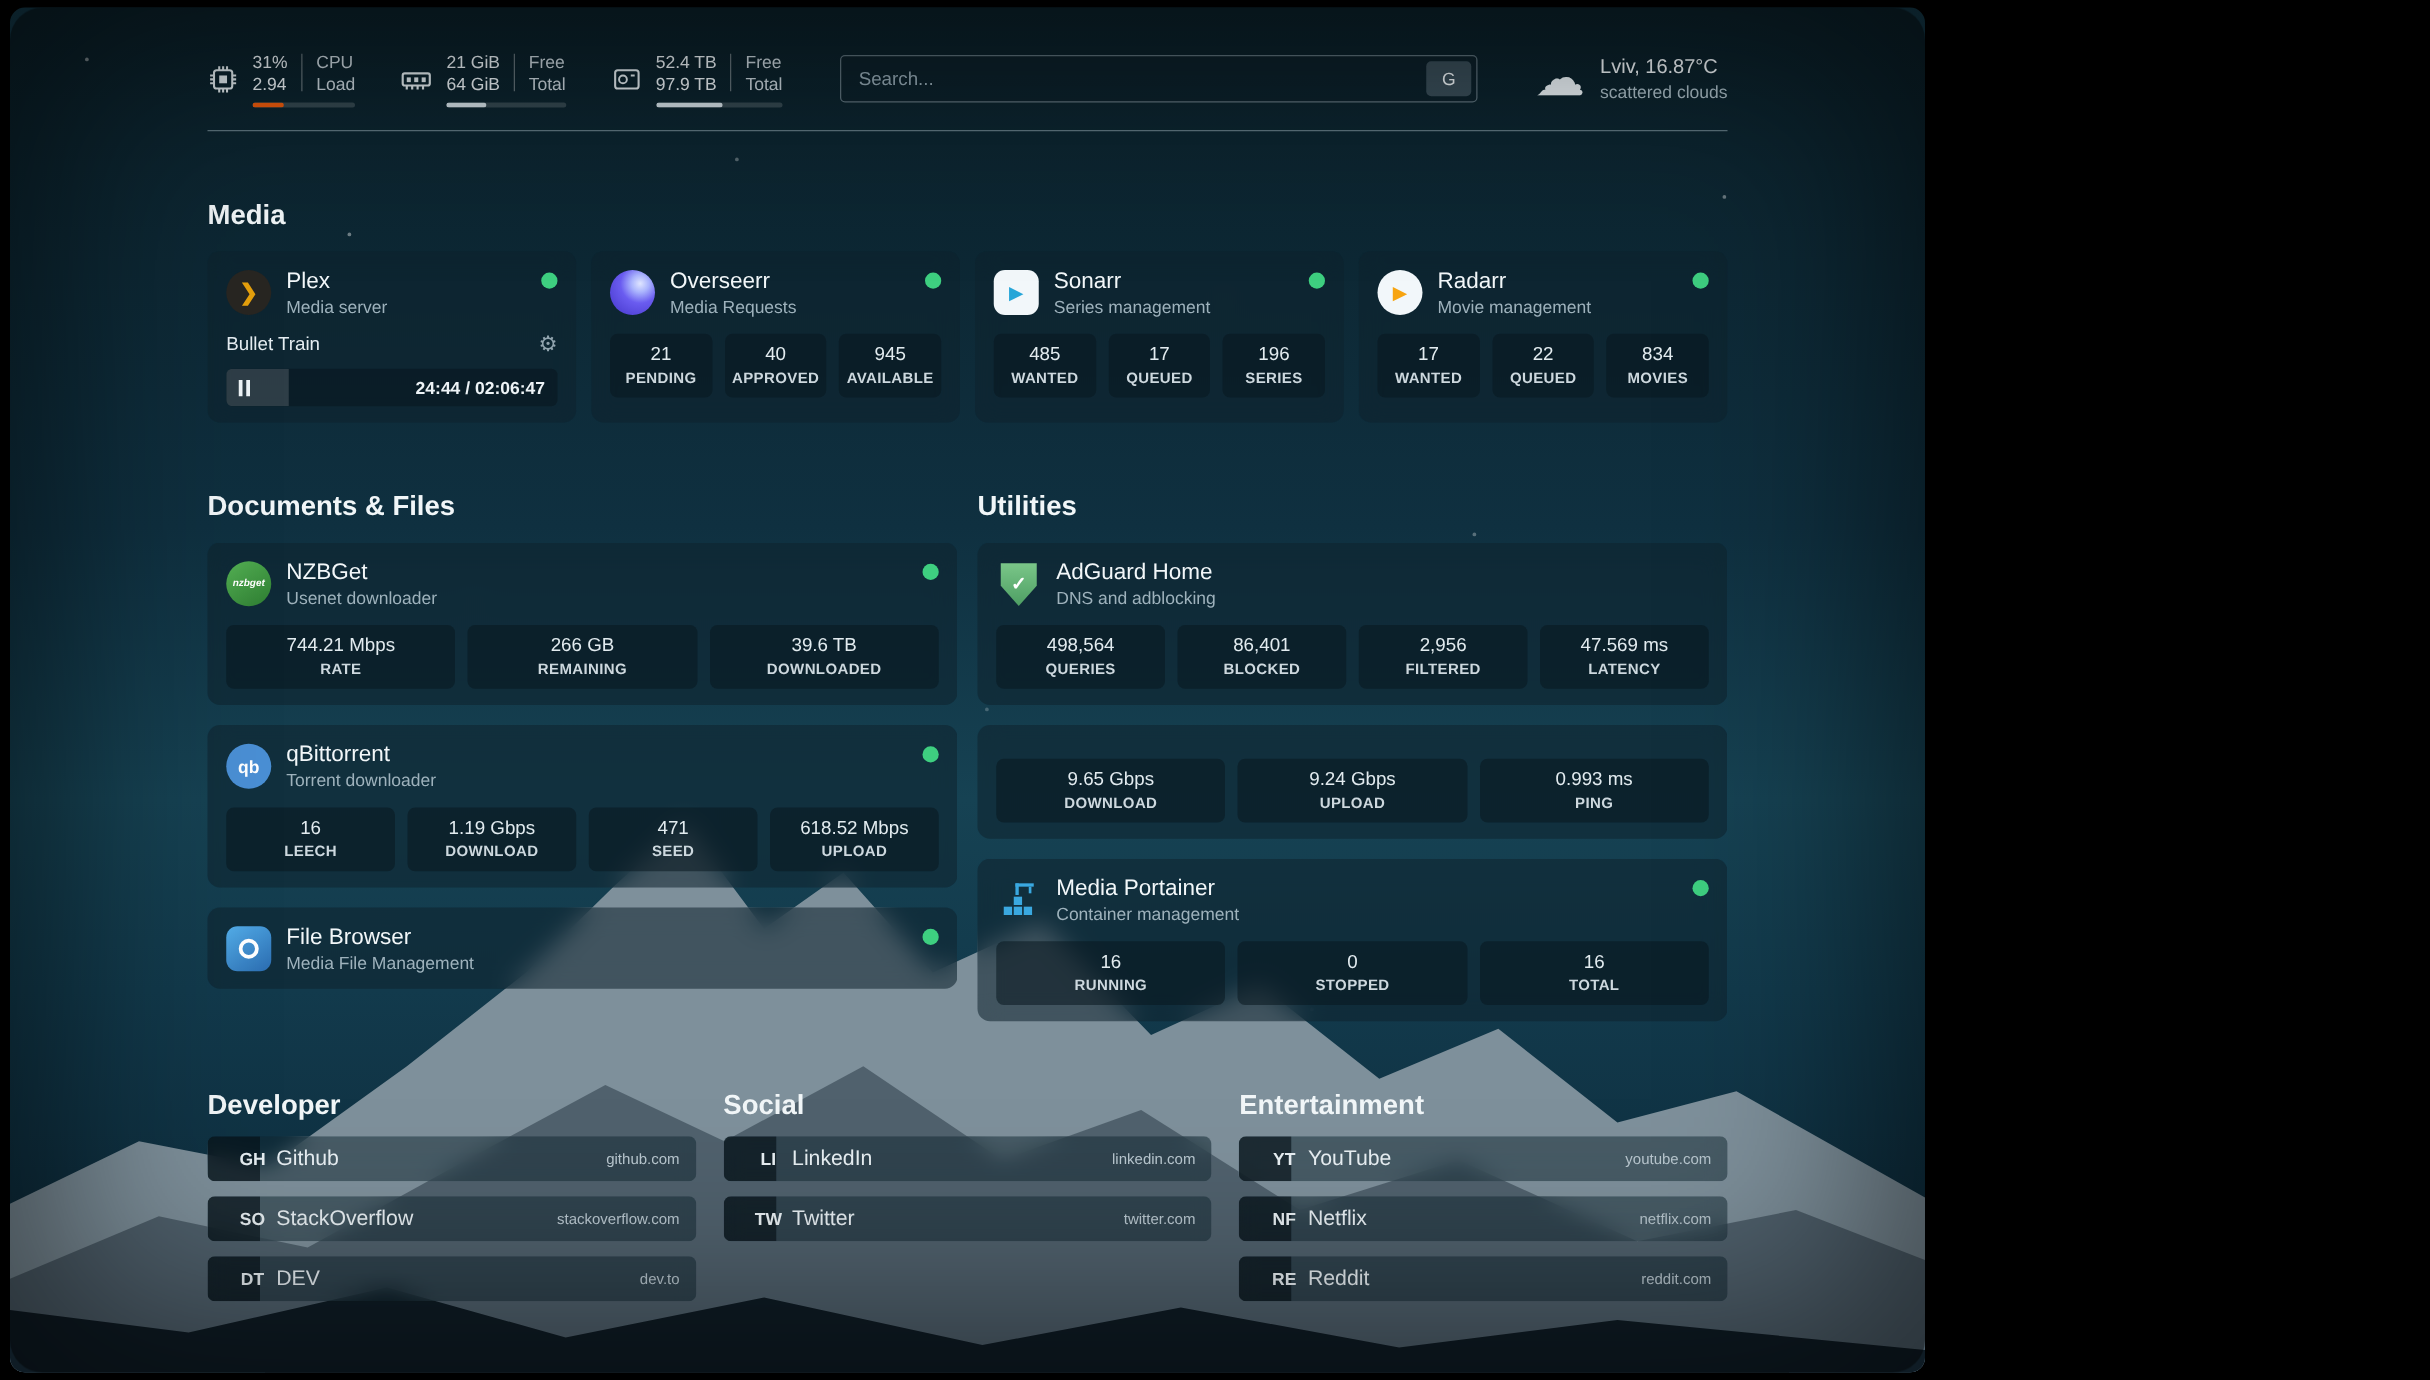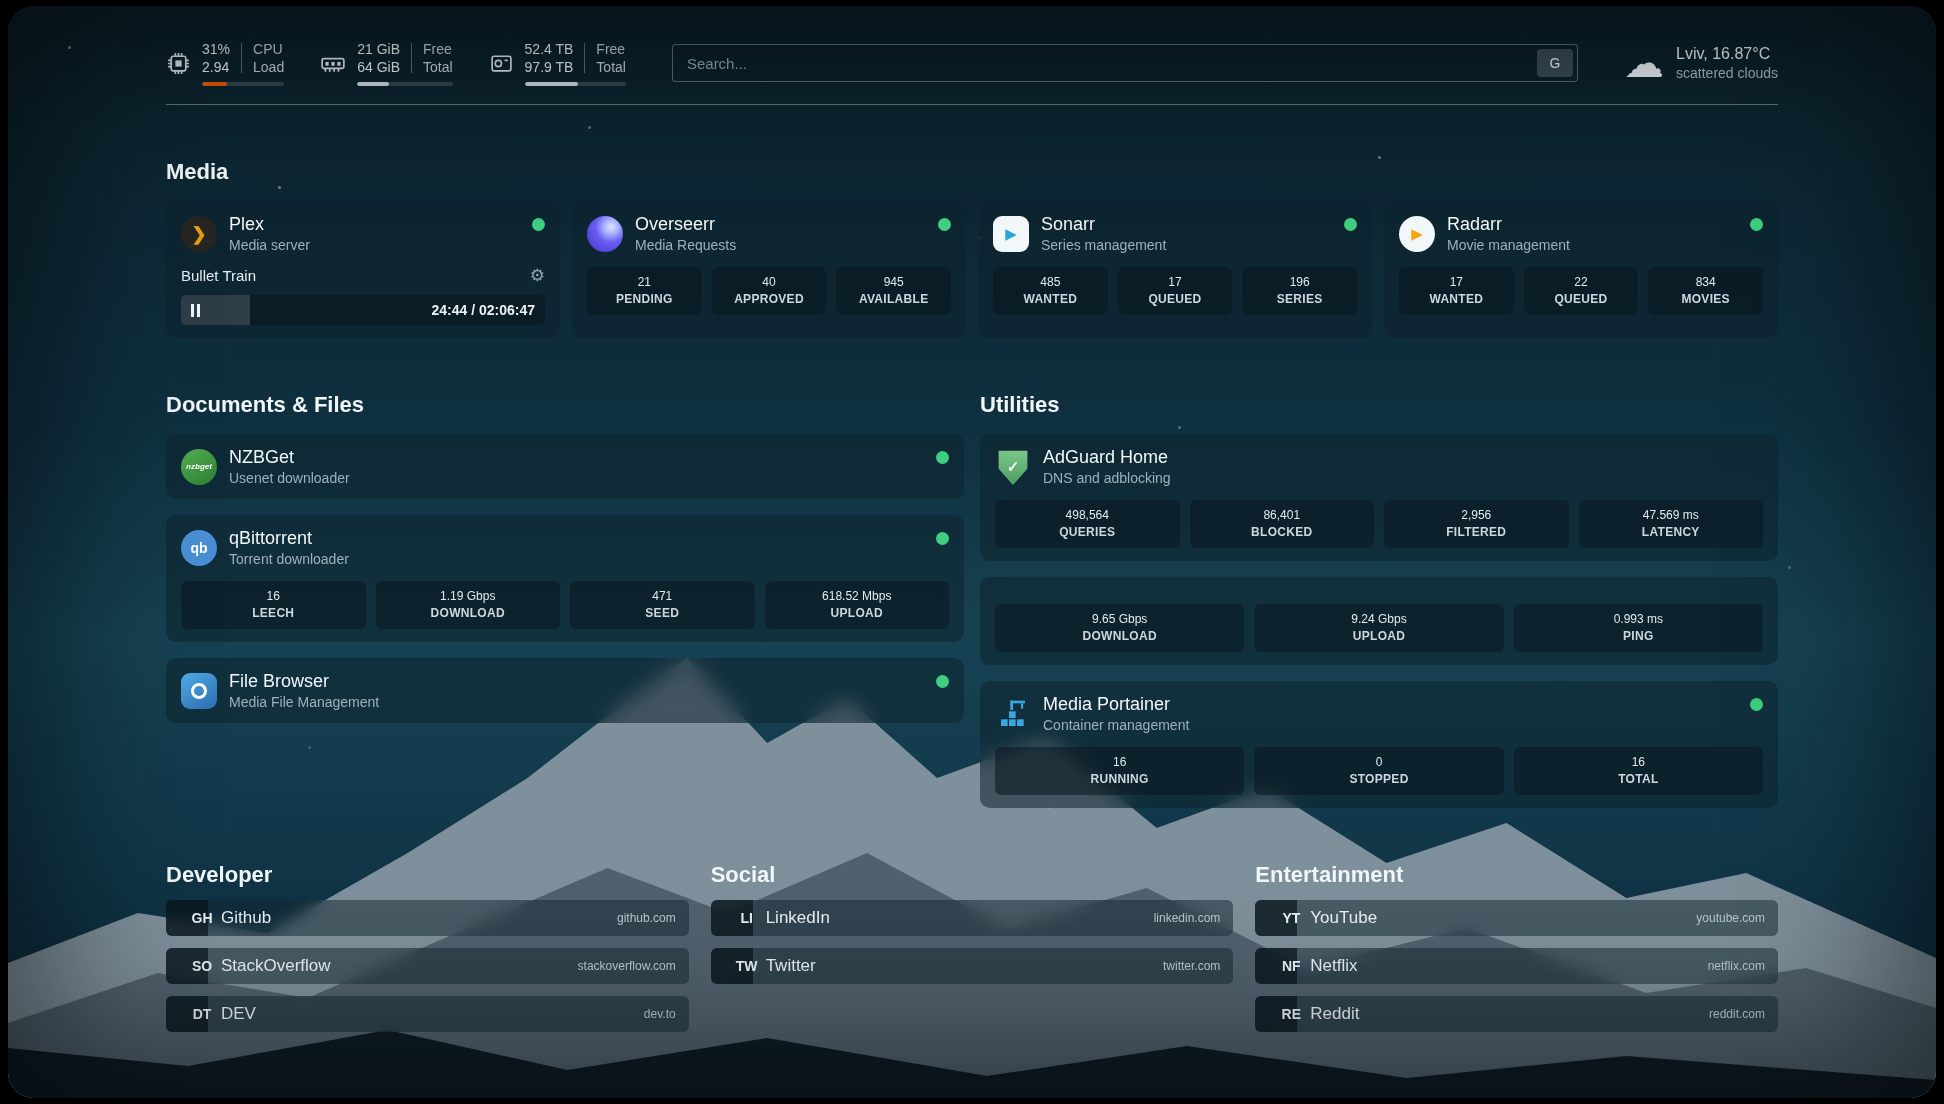--- a/index.html
+++ b/index.html
@@ -1,17 +1,17 @@
 <!DOCTYPE html>
 <html><head>
 <meta charset="utf-8">
 <style>
   * { margin:0; padding:0; box-sizing:border-box; }
   html,body { width:1944px; height:1104px; background:#000; font-family:"Liberation Sans", sans-serif; overflow:hidden; }
-  .screen { position:absolute; left:8px; top:6px; width:1928px; height:1092px; border-radius:26px; overflow:hidden;
+  .screen { position:absolute; left:8px; top:6px; width:1532px; height:1092px; border-radius:12px; overflow:hidden;
             background:linear-gradient(180deg,#0b2029 0%,#0f3040 38%,#164253 58%,#123a4c 72%,#0c2737 100%); }
   .mountains { position:absolute; bottom:0; left:0; width:100%; height:470px; z-index:0; display:block; }
   .flakes { position:absolute; left:60px; top:40px; width:3px; height:3px; border-radius:50%; background:rgba(255,255,255,.45); z-index:1;
             box-shadow:210px 140px rgba(255,255,255,.40), 520px 80px rgba(255,255,255,.30), 910px 190px rgba(255,255,255,.28),
                        1310px 110px rgba(255,255,255,.38), 1610px 250px rgba(255,255,255,.32), 310px 430px rgba(255,255,255,.26),
                        1110px 380px rgba(255,255,255,.30), 1720px 520px rgba(255,255,255,.26), 720px 520px rgba(255,255,255,.22),
                        1490px 640px rgba(255,255,255,.24), 240px 700px rgba(255,255,255,.20), 980px 760px rgba(255,255,255,.18); }
   .vignette { position:absolute; inset:0; z-index:3; pointer-events:none; box-shadow:inset 0 0 150px 40px rgba(0,0,0,0.5); border-radius:26px; }
   .content { position:absolute; inset:0; z-index:2; padding:34px 158px 0; }
 
@@ -48,21 +48,21 @@
   
   .media-grid { display:grid; grid-template-columns:repeat(4,1fr); gap:12px; margin-top:16px; }
   .card { background:rgba(15,35,45,0.55); border-radius:10px; padding:13px 15px; backdrop-filter:blur(10px); cursor:pointer; }
   .card-head { display:flex; align-items:center; gap:12px; }
   .app-icon { width:36px; height:36px; flex:0 0 36px; display:flex; align-items:center; justify-content:center; }
   .app-name { font-size:18px; color:#f2f7f9; }
   .app-sub { font-size:14px; color:#9eb2bc; margin-top:2px; }
   .dot { width:13px; height:13px; border-radius:50%; background:#3ecf80; margin-left:auto; align-self:flex-start; margin-top:4px; }
   .stats-row { display:flex; gap:10px; margin-top:14px; }
   .stat { flex:1; background:rgba(9,23,31,0.55); border-radius:6px; text-align:center; padding:8px 4px 9px; }
-  .stat-value { font-size:12px; color:#e2ebef; }
+  .stat-value { font-size:15px; color:#e2ebef; }
   .stat-label { font-size:12px; font-weight:700; color:#cdd8de; margin-top:3px; letter-spacing:0.3px; }
 
   
   .plex-now { display:flex; align-items:center; justify-content:space-between; margin-top:12px; font-size:15px; color:#e6eef2; }
   .gear { font-size:17px; color:#91a4ae; cursor:pointer; }
   .plex-strip { position:relative; margin-top:9px; height:30px; background:rgba(9,23,31,0.6); border-radius:5px; display:flex;
                 align-items:center; padding:0 10px; overflow:hidden; }
   .plex-fill { position:absolute; left:0; top:0; bottom:0; background:rgba(255,255,255,0.15); }
   .pause { position:relative; width:9px; height:13px; border-left:3px solid #eef4f7; border-right:3px solid #eef4f7; cursor:pointer; }
   .time { position:relative; margin-left:auto; font-size:14px; font-weight:700; color:#edf3f6; }
@@ -323,20 +323,34 @@
           <div class="card-head">
             <span class="app-icon nzbget-icon">
               <span>nzbget</span>
             </span>
             <div class="app-names">
               <div class="app-name">NZBGet</div>
               <div class="app-sub">Usenet downloader</div>
             </div>
             <span class="dot"></span>
           </div>
+          <div class="stats-row">
+            <div class="stat">
+              <div class="stat-value">744.21 Mbps</div>
+              <div class="stat-label">RATE</div>
+            </div>
+            <div class="stat">
+              <div class="stat-value">266 GB</div>
+              <div class="stat-label">REMAINING</div>
+            </div>
+            <div class="stat">
+              <div class="stat-value">39.6 TB</div>
+              <div class="stat-label">DOWNLOADED</div>
+            </div>
+          </div>
         </div>
 
         <div class="card">
           <div class="card-head">
             <span class="app-icon qb-icon">
               <span>qb</span>
             </span>
             <div class="app-names">
               <div class="app-name">qBittorrent</div>
               <div class="app-sub">Torrent downloader</div>

